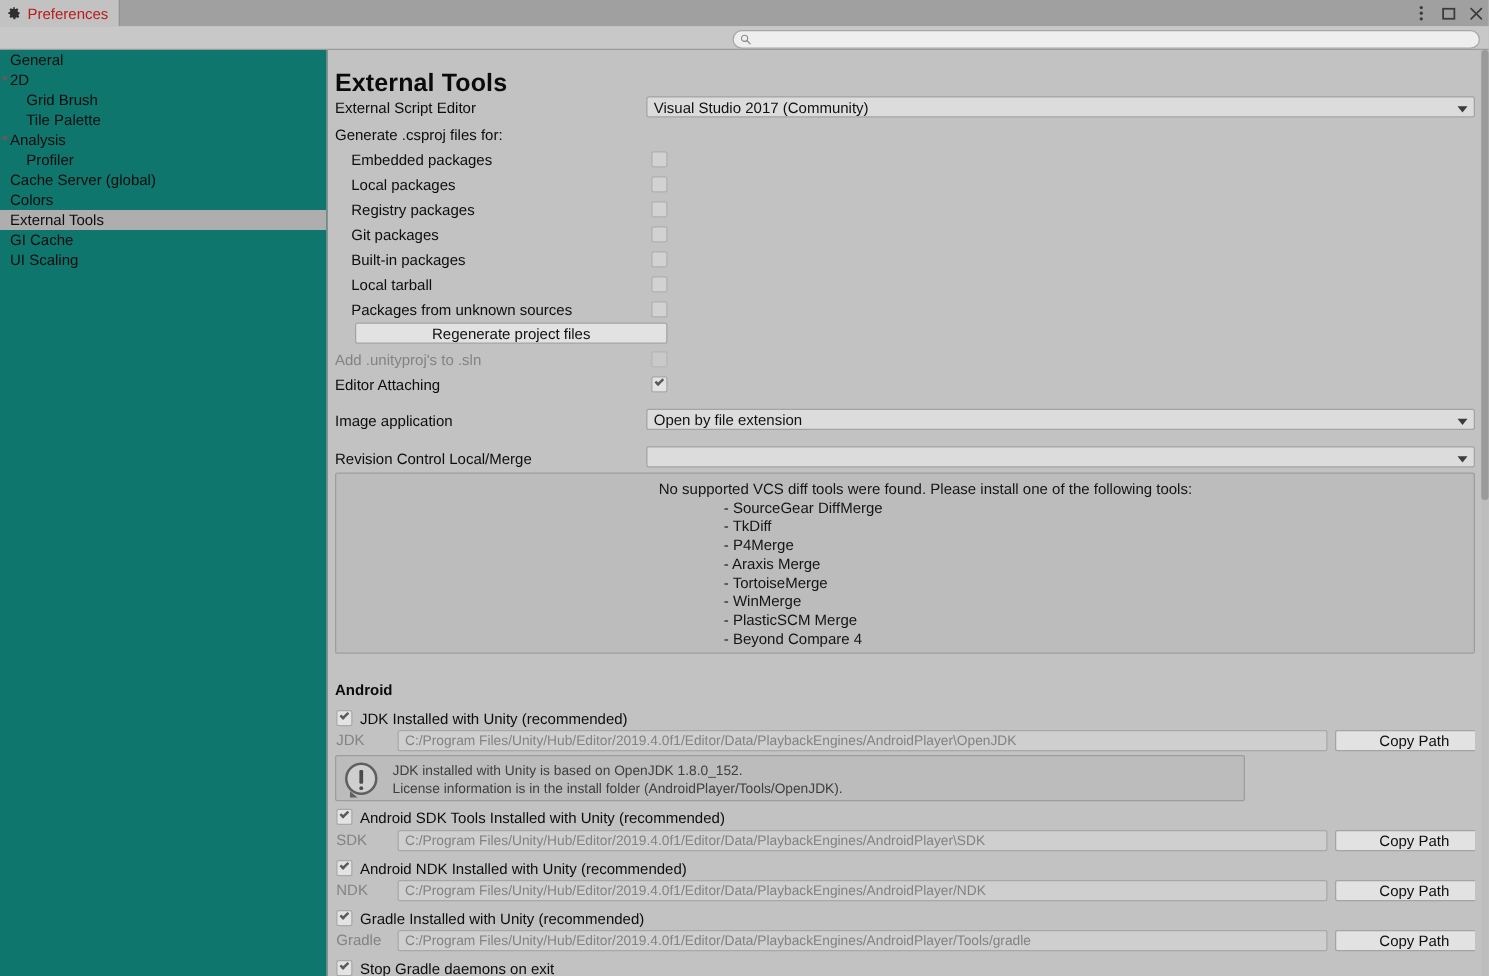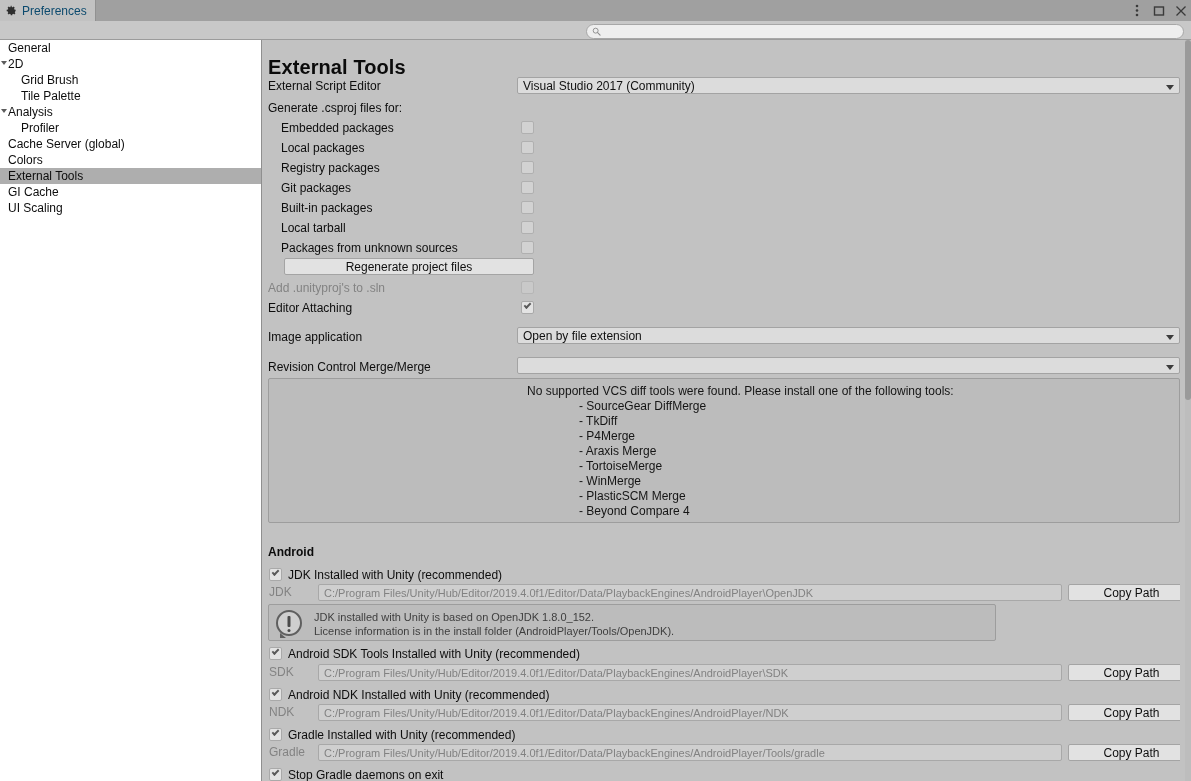--- a/index.html
+++ b/index.html
@@ -20,21 +20,21 @@
     position: absolute; left: 0; top: 0; width: 1191px; height: 21px;
     background: #a0a0a0;
   }
   .tab {
     position: absolute; left: 0; top: 0; width: 96px; height: 21px;
     background: #c2c2c2;
     display: flex; align-items: center; gap: 5px;
     padding-left: 6px;
     border-right: 1px solid #919191;
   }
-  .tab-label { font-size: 12px; color: #0c4a6e; }
+  .tab-label { font-size: 12px; color: #b91c1c; }
   .gear-icon { width: 11px; height: 11px; flex: 0 0 11px; display:block; }
 
   .win-ctrls {
     position: absolute; right: 4px; top: 0; height: 21px;
     display: flex; align-items: center; gap: 9px;
   }
   .win-btn { width: 13px; height: 13px; display: flex; align-items: center; justify-content: center; cursor: default; }
 
   
   .searchrow {
@@ -53,21 +53,21 @@
   .searchbox svg { width: 9px; height: 9px; opacity: .65; }
   .searchbox input {
     border: 0; background: transparent; outline: none;
     font-family: "Liberation Sans", sans-serif; font-size: 11px;
     width: 560px; margin-left: 3px; color: #222;
   }
 
   
   .sidebar {
     position: absolute; left: 0; top: 40px; width: 262px; height: 741px;
-    background: #ffffff;
+    background: #0f766e;
     border-right: 1px solid #8f8f8f;
     overflow: hidden;
   }
   .side-item {
     position: relative; height: 16px; line-height: 16px;
     font-size: 12px; color: #0d0d0d;
     white-space: nowrap;
   }
   .side-item.sel { background: #aeaeae; }
   .side-item .lbl { display:block; }
@@ -377,21 +377,21 @@
 
     <div class="row" style="top:287px">
       <span class="lab">Image application</span>
       <div class="dd" style="left:254px; width:663px; top:0">
         <span>Open by file extension</span>
         <span class="caret"></span>
       </div>
     </div>
 
     <div class="row" style="top:317px">
-      <span class="lab">Revision Control Merge/Merge</span>
+      <span class="lab">Revision Control Local/Merge</span>
       <div class="dd" style="left:254px; width:663px; top:0">
         <span></span>
         <span class="caret"></span>
       </div>
     </div>
 
     <div class="helpbox" style="left:5px; top:338px; width:912px; height:145px">
       <span class="vcs-line vcs-head">No supported VCS diff tools were found. Please install one of the following tools:</span>
       <div id="vcs-tools">
           <span class="vcs-line vcs-item" style="top: 20px;">- SourceGear DiffMerge</span>

